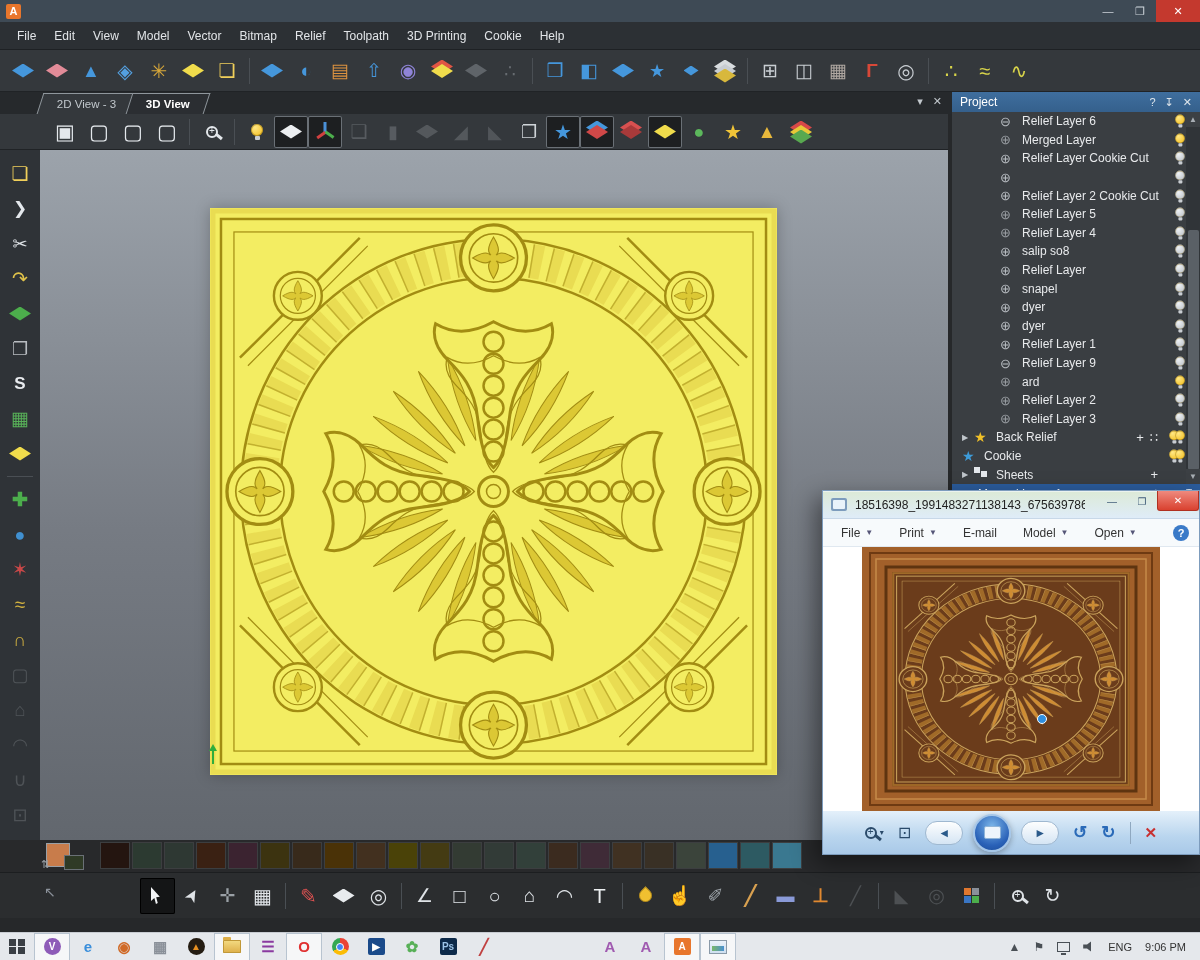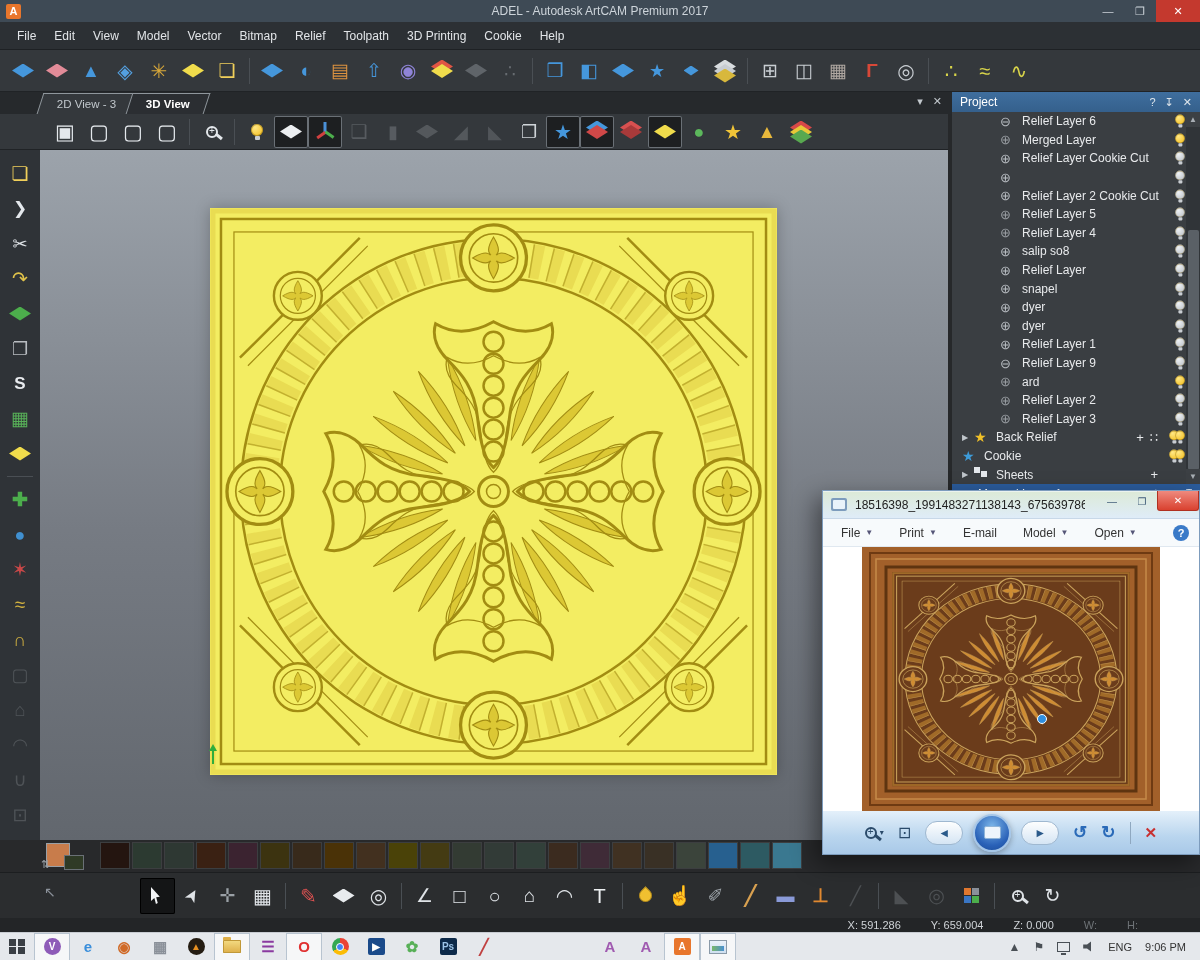--- a/index.html
+++ b/index.html
@@ -164,21 +164,20 @@
   .tray-net::after{content:'';position:absolute;left:3px;bottom:-4px;width:5px;height:2px;background:#4a5056}
   .tray-spk{width:12px;height:11px;background:#4a5056;clip-path:polygon(0 32%,32% 32%,65% 5%,65% 95%,32% 68%,0 68%)}
 </style>
 </head>
 <body>
 
 <div id="screen">
 
   <div id="titlebar" class="abs">
     <div id="app-logo">A</div>
-    <div id="title-text">ADEL - Autodesk ArtCAM Premium 2017</div>
     <div id="win-buttons">
         <span class="winbtn">—</span>
         <span class="winbtn">❐</span>
         <span class="winbtn close">✕</span>
       </div>
   </div>
 
   <div id="menubar" class="abs">
       <span class="menu-item">File</span>
       <span class="menu-item">Edit</span>
@@ -923,29 +922,20 @@
       <div class="tsep"></div>
       <span class="ticon">
         <span class="magi" style="color: rgb(223, 227, 231);"></span>
       </span>
       <span class="ticon">
         <span class="glyph" style="color: rgb(223, 227, 231); font-size: 19px;">↻</span>
       </span>
     </div>
   <div id="corner-arrows" class="abs">↖</div>
 
-  <div id="statusbar" class="abs">
-    <div id="status-fields">
-        <span class="sfield">X: 591.286</span>
-        <span class="sfield">Y: 659.004</span>
-        <span class="sfield">Z: 0.000</span>
-        <span class="sfield dim">W:</span>
-        <span class="sfield dim">H:</span>
-      </div>
-  </div>
 
   <div id="photo-window" class="abs">
     <div id="pv-titlebar">
       <div id="pv-icon"></div>
       <div id="pv-title">18516398_1991483271138143_675639786...</div>
       <div id="pv-buttons">
           <span class="pvbtn">—</span>
           <span class="pvbtn">❐</span>
           <span class="pvbtn close">✕</span>
         </div>

